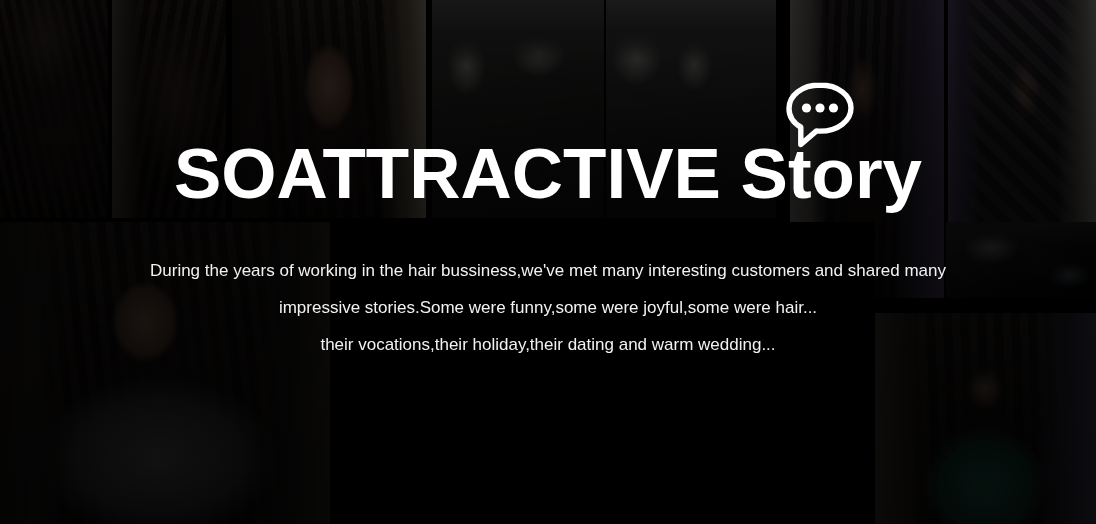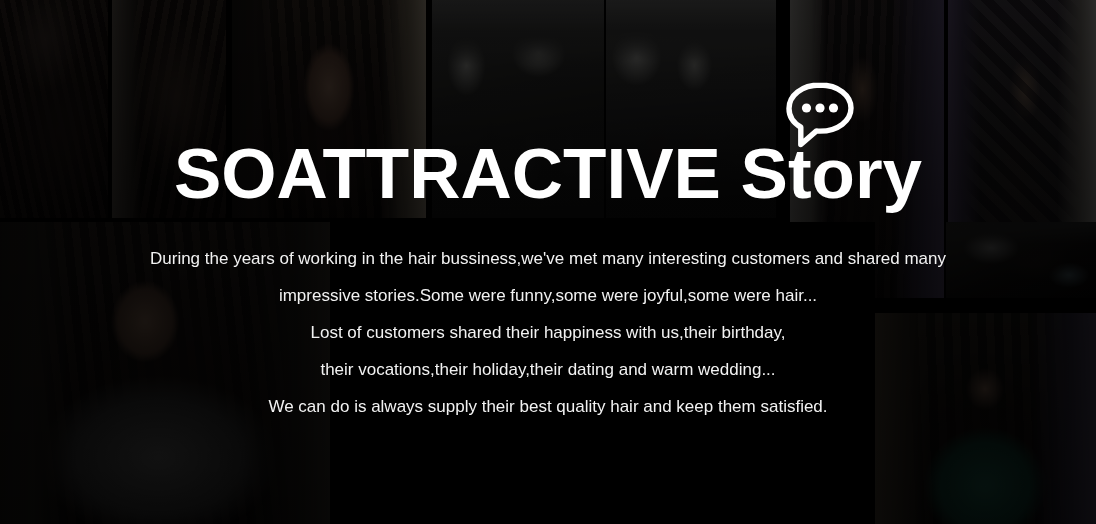--- a/index.html
+++ b/index.html
@@ -183,21 +183,21 @@
     position: absolute;
     left: 783px;
     top: 78px;
     width: 74px;
     height: 74px;
   }
 
   .story-body {
     position: absolute;
     left: 0;
-    top: 240px;
+    top: 252px;
     width: 1096px;
     text-align: center;
     color: #f2f2f2;
     font-family: "Liberation Sans", sans-serif;
     font-size: 17px;
     font-weight: normal;
     line-height: 37px;
     white-space: nowrap;
   }
   .story-body .line {
@@ -273,19 +273,17 @@
       </svg>
     </div>
 
     <div class="headline">
       <span>SOATTRACTIVE Story</span>
     </div>
 
     <div class="story-body">
       <span class="line">During the years of working in the hair bussiness,we've met many interesting customers and shared many</span>
       <span class="line">impressive stories.Some were funny,some were joyful,some were hair...</span>
-      <span class="line">Lost of customers shared their happiness with us,their birthday,</span>
       <span class="line">their vocations,their holiday,their dating and warm wedding...</span>
-      <span class="line">We can do is always supply their best quality hair and keep them satisfied.</span>
     </div>
 
   </div>
 </div>
 
 </body></html>

